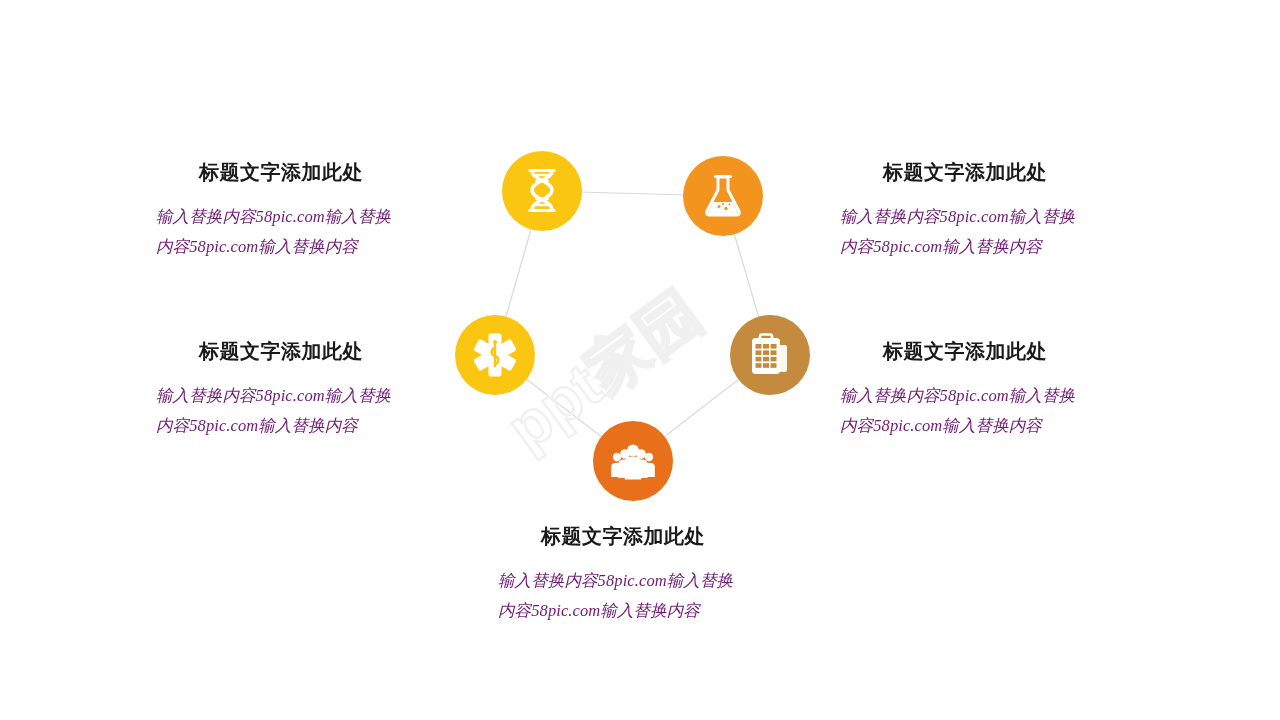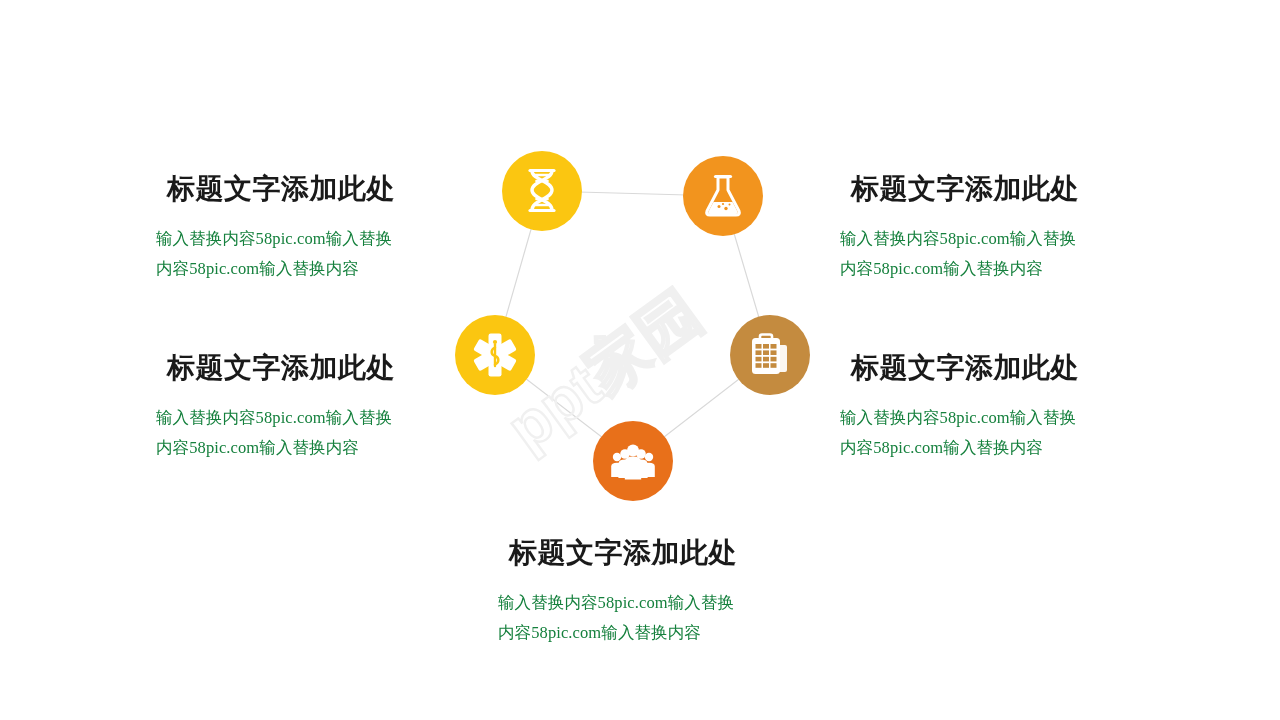--- a/index.html
+++ b/index.html
@@ -49,36 +49,36 @@
     justify-content: center;
   }
   .node svg { display: block; }
 
   
   .block {
     position: absolute;
     width: 250px;
   }
   .block .title {
-    font-size: 28px;
+    font-size: 20px;
     font-weight: bold;
     color: #1a1a1a;
     text-align: center;
     letter-spacing: 0.5px;
     line-height: 1.2;
     white-space: nowrap;
-    margin-top: 12px;
   }
   .block .body {
     margin-top: 18px;
     font-size: 16.5px;
-    color: #15803d;
+    color: #701a75;
     line-height: 1.82;
     text-align: left;
     letter-spacing: 0.1px;
+    font-style: italic;
   }
   .block.bottom .title { text-align: center; }
   .block.bottom .body { text-align: left; }
 </style>
 </head>
 <body>
 
 <div id="slide">
 
   <svg class="pentagon-lines" viewBox="0 0 1280 720" xmlns="http://www.w3.org/2000/svg">

